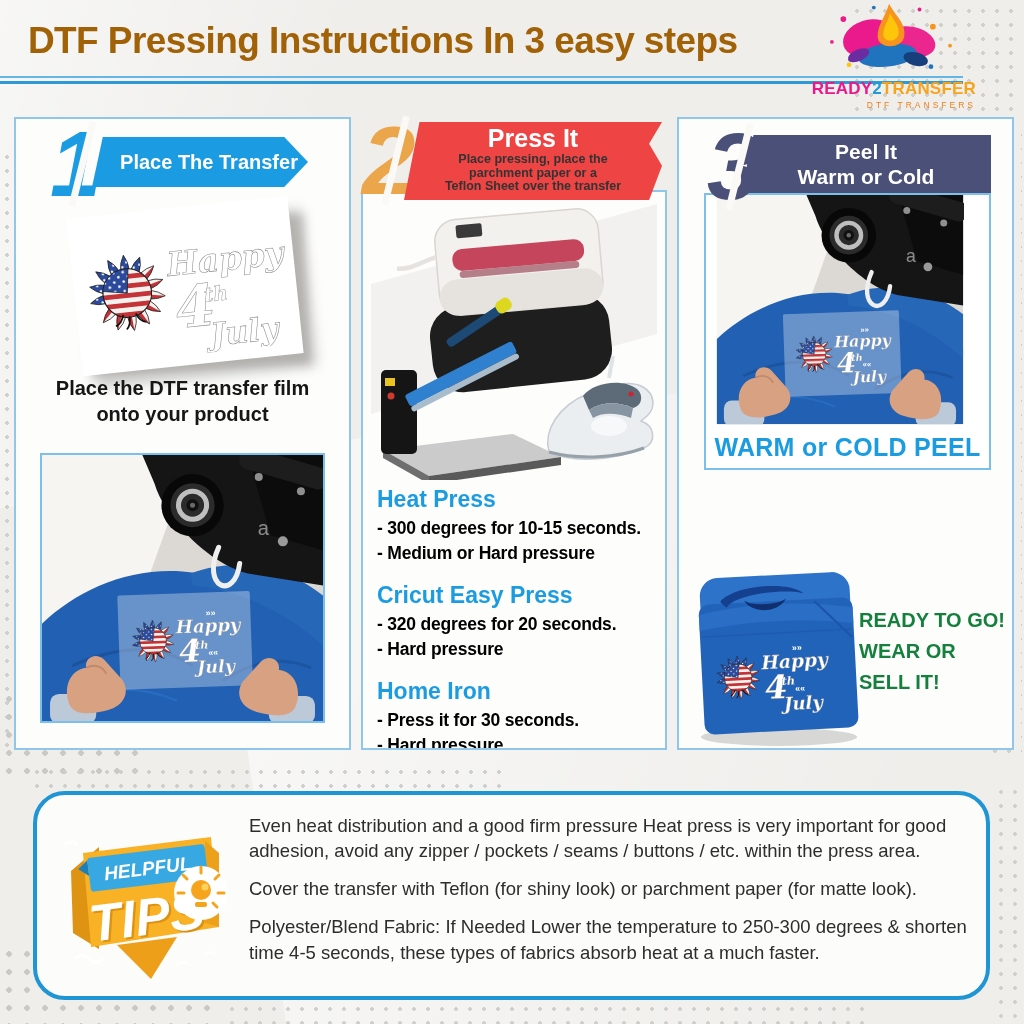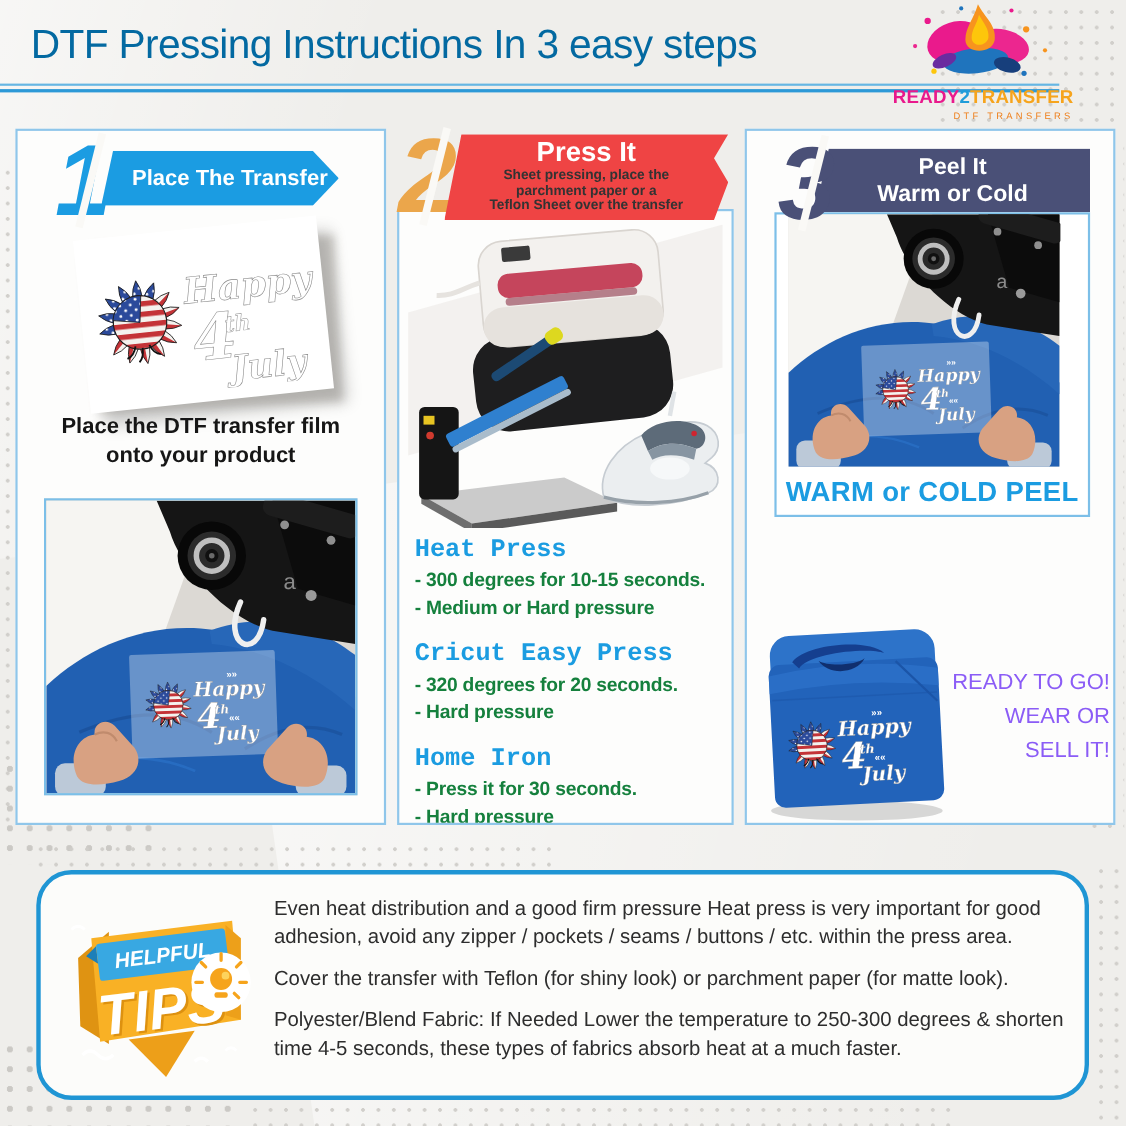--- a/index.html
+++ b/index.html
@@ -9,21 +9,21 @@
   .sweep{position:absolute;z-index:0;pointer-events:none;}
   .s1{left:-250px;top:-140px;width:1000px;height:620px;
       background:linear-gradient(112deg,rgba(255,255,255,.95) 0%,rgba(255,255,255,0) 55%);transform:rotate(-6deg);}
   .s2{left:250px;top:380px;width:1100px;height:700px;
       background:linear-gradient(112deg,rgba(255,255,255,.6) 0%,rgba(255,255,255,0) 60%);transform:rotate(-8deg);}
   .dots{position:absolute;z-index:0;background-image:radial-gradient(#cfcdc9 1.6px,transparent 1.9px);
         background-size:14px 14px;opacity:.95;pointer-events:none;}
   .dots.big{background-image:radial-gradient(#c9c7c3 2.6px,transparent 3px);background-size:18px 18px;}
 
   
-  .title{left:28px;top:20px;font-size:37px;font-weight:normal;letter-spacing:-.6px;color:#0369a1;z-index:2;white-space:nowrap;text-align:center;}
+  .title{left:28px;top:20px;font-size:37px;font-weight:bold;letter-spacing:-.6px;color:#a16207;z-index:2;white-space:nowrap;text-align:center;}
   .rule-light{left:0;top:76px;width:963px;height:2px;background:#66b6e3;z-index:2;}
   .rule-dark{left:0;top:81px;width:963px;height:3px;background:#2d99d7;z-index:2;}
   .logo{left:804px;top:0;width:172px;text-align:right;z-index:2;}
   .brand-line{font-size:17px;font-weight:bold;letter-spacing:.2px;line-height:1;white-space:nowrap;}
   .brand-ready{color:#e9198c;}.brand-two{color:#1f9cd9;}.brand-transfer{color:#f6a41c;}
   .brand-sub{margin-top:3px;font-size:8.5px;font-weight:normal;color:#ee7f1b;letter-spacing:3px;}
 
   
   .panel{position:absolute;background:#fdfdfc;border:2px solid #8fc6ea;z-index:1;overflow:hidden;}
   .p1{left:14px;top:117px;width:333px;height:629px;}
@@ -50,30 +50,30 @@
   .r3-line{font-size:21px;font-weight:bold;line-height:25px;}
 
   .film-sh{left:70px;top:100px;width:222px;height:152px;background:#d9d7d3;transform:rotate(-3deg);filter:blur(4px);}
   .film{left:58px;top:88px;width:222px;height:158px;background:#fff;transform:rotate(-6deg);
         box-shadow:12px 14px 14px rgba(0,0,0,.18);}
   .caption{left:0;top:256px;width:100%;text-align:center;font-size:20px;font-weight:bold;line-height:26px;color:#161616;}
   .photo1{left:24px;top:334px;width:281px;height:266px;border:2px solid #7cbfe8;background:#e8e6e2;}
 
   .equip{left:8px;top:12px;width:286px;height:276px;}
   .methods{left:14px;top:294px;width:288px;}
-  .method-h{color:#1b9ce1;font-size:23px;font-weight:bold;margin:0 0 3px 0;font-family:Liberation Mono, monospace;}
-  .bullet{font-size:17.5px;font-weight:bold;color:#15803d;line-height:25px;letter-spacing:-.2px;white-space:nowrap;}
+  .method-h{color:#1b9ce1;font-size:23px;font-weight:bold;margin:0 0 3px 0;}
+  .bullet{font-size:17.5px;font-weight:bold;color:#000000;line-height:25px;letter-spacing:-.2px;white-space:nowrap;}
   .mgroup{margin-bottom:16px;}
 
   .photobox{left:25px;top:74px;width:287px;height:277px;border:2px solid #7cbfe8;background:#fff;box-sizing:border-box;}
   .photo3{width:283px;height:233px;display:block;}
   .peel-caption{width:100%;text-align:center;font-size:25px;font-weight:bold;color:#1b9ce1;line-height:38px;letter-spacing:.3px;}
   .after{left:0;top:366px;width:100%;text-align:center;font-size:19.5px;font-weight:bold;line-height:26px;color:#101010;}
   .tee{left:10px;top:436px;width:178px;height:196px;}
-  .ready{left:180px;top:486px;width:150px;text-align:right;font-size:20px;font-weight:normal;line-height:31px;color:#8b5cf6;}
+  .ready{left:180px;top:486px;width:150px;text-align:left;font-size:20px;font-weight:bold;line-height:31px;color:#15803d;}
 
   .tipsbox{left:33px;top:791px;width:949px;height:201px;background:#fcfcfa;border:4px solid #1f95d4;border-radius:32px;z-index:1;}
   .badge{position:absolute;left:18px;top:12px;width:184px;height:180px;}
   .tips-text{position:absolute;left:212px;top:18px;width:736px;}
   .tips-text p{margin:0 0 13px 0;font-size:18.5px;line-height:1.36;color:#2d2d2d;}
   .scr{font-family:"DejaVu Serif",serif;font-style:italic;font-weight:bold;}
 </style>
 </head>
 <body>
 
@@ -223,21 +223,21 @@
           <use href="#press-scene"></use>
         </svg>
     </div>
   </div>
 
   <div class="num n2">
     <span class="numch">2</span><i class="num-slash"></i>
   </div>
   <div class="ribbon r2">
     <div class="r2-title">Press It</div>
-    <div class="r2-sub">Sheet pressing, place the</div>
+    <div class="r2-sub">Place pressing, place the</div>
     <div class="r2-sub">parchment paper or a</div>
     <div class="r2-sub">Teflon Sheet over the transfer</div>
   </div>
 
   <div class="panel p2">
     <svg class="abs equip" viewBox="0 0 286 276">
       <polygon points="0,80 286,0 286,130 0,210" fill="#eceae6" opacity="0.6"></polygon>
       <g transform="translate(30,0)">
         <rect x="30" y="96" width="180" height="86" rx="30" fill="#1e1e1f" transform="rotate(-6 120 139)"></rect>
         <g transform="rotate(-5 118 60)">

